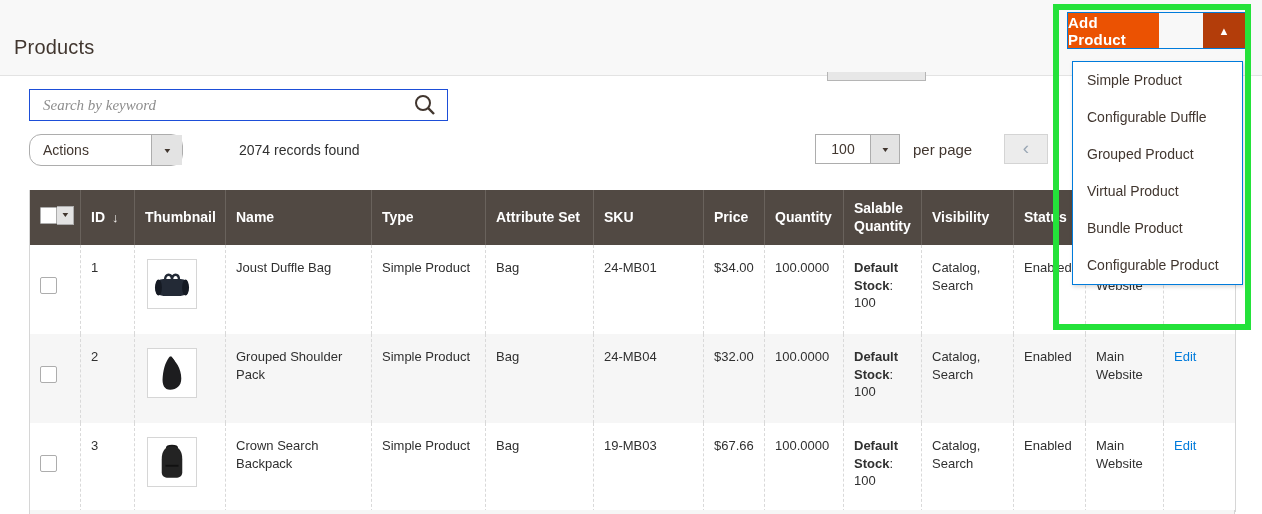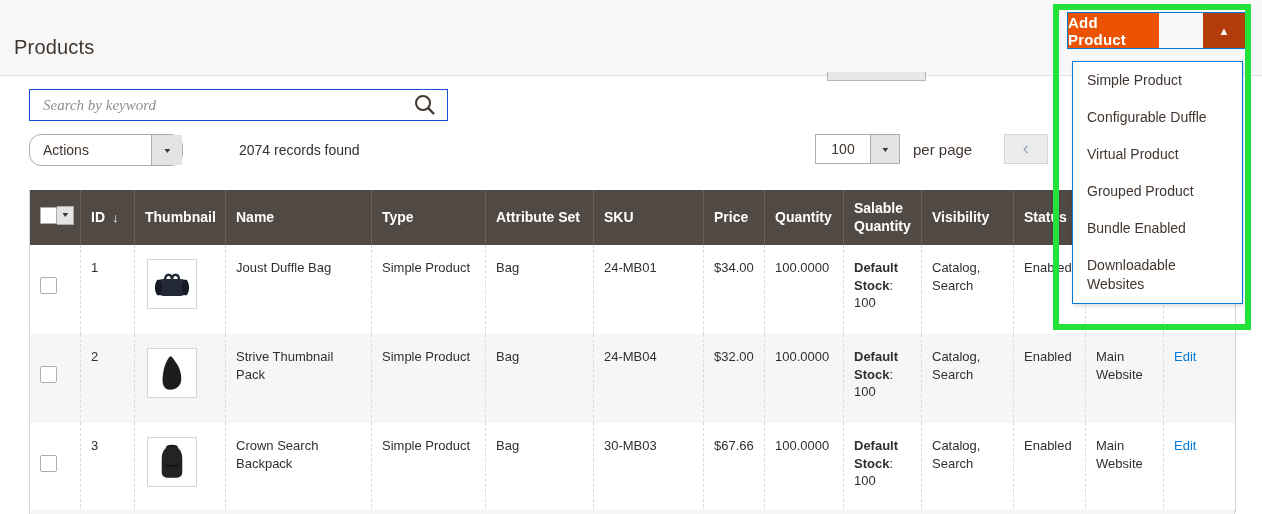--- a/index.html
+++ b/index.html
@@ -249,21 +249,21 @@
       <td><input type="checkbox" class="row-cb" style=""></td>
       <td>2</td>
       <td style="padding-left:4px">
         <div class="thumb-box">
           <svg width="26" height="38" viewBox="0 0 28 40">
             <path d="M12 3 C14 5, 16 7, 16 10" stroke="#1d1d1f" stroke-width="3" fill="none"></path>
             <path d="M12 2 C18 7, 24 15, 24 26 C24 34, 19 38, 12 38 C6 38, 3 33, 4 24 C5 14, 8 6, 12 2 Z" fill="#1d1d1f"></path>
           </svg>
         </div>
       </td>
-      <td>Strive Thumbnail Pack</td>
+      <td>Grouped Shoulder Pack</td>
       <td>Simple Product</td>
       <td>Bag</td>
       <td>24-MB04</td>
       <td>$32.00</td>
       <td>100.0000</td>
       <td>
         <span class="bold">Default Stock</span><span>:</span><br>
         <span>100</span>
       </td>
       <td>Catalog, Search</td>
@@ -279,21 +279,21 @@
           <svg width="28" height="36" viewBox="0 0 30 38">
             <path d="M10 4 C10 1.5, 20 1.5, 20 4" stroke="#161616" stroke-width="3" fill="none"></path>
             <path d="M15 2 C7 2, 4 8, 4 16 L4 30 C4 34, 7 36, 11 36 L19 36 C23 36, 26 34, 26 30 L26 16 C26 8, 23 2, 15 2 Z" fill="#232323"></path>
             <path d="M8 23 L22 23" stroke="#111" stroke-width="2"></path>
           </svg>
         </div>
       </td>
       <td>Crown Search Backpack</td>
       <td>Simple Product</td>
       <td>Bag</td>
-      <td>30-MB03</td>
+      <td>19-MB03</td>
       <td>$67.66</td>
       <td>100.0000</td>
       <td>
         <span class="bold">Default Stock</span><span>:</span><br>
         <span>100</span>
       </td>
       <td>Catalog, Search</td>
       <td>Enabled</td>
       <td>Main Website</td>
       <td><a class="edit-link">Edit</a></td>
@@ -305,19 +305,19 @@
 <div class="add-product-btn">
   <span class="label">Add Product</span>
   <span class="toggle">
     <span>▲</span>
   </span>
 </div>
 
 <ul class="add-product-menu">
   <li>Simple Product</li>
   <li>Configurable Duffle</li>
+  <li>Grouped Product</li>
   <li>Virtual Product</li>
-  <li>Grouped Product</li>
-  <li>Bundle Enabled</li>
-  <li>Downloadable Websites</li>
+  <li>Bundle Product</li>
+  <li>Configurable Product</li>
 </ul>
 
 <div class="annotation-box"></div>
 
 </body></html>

